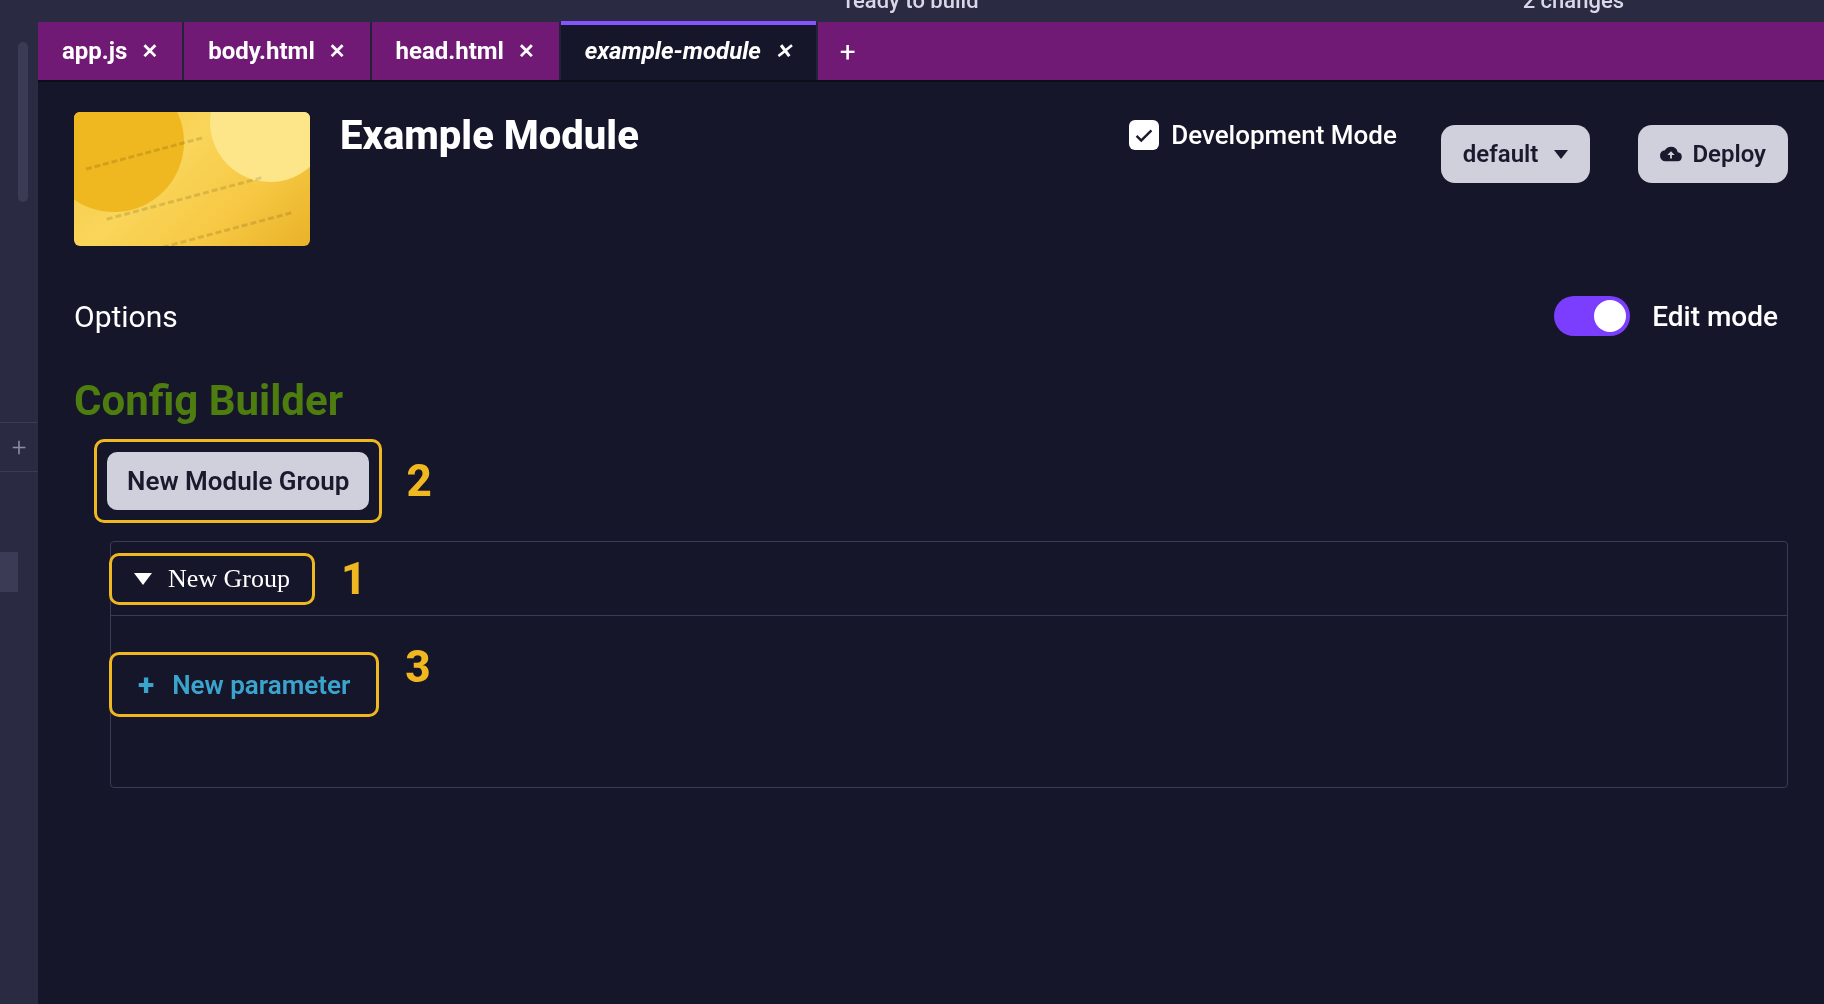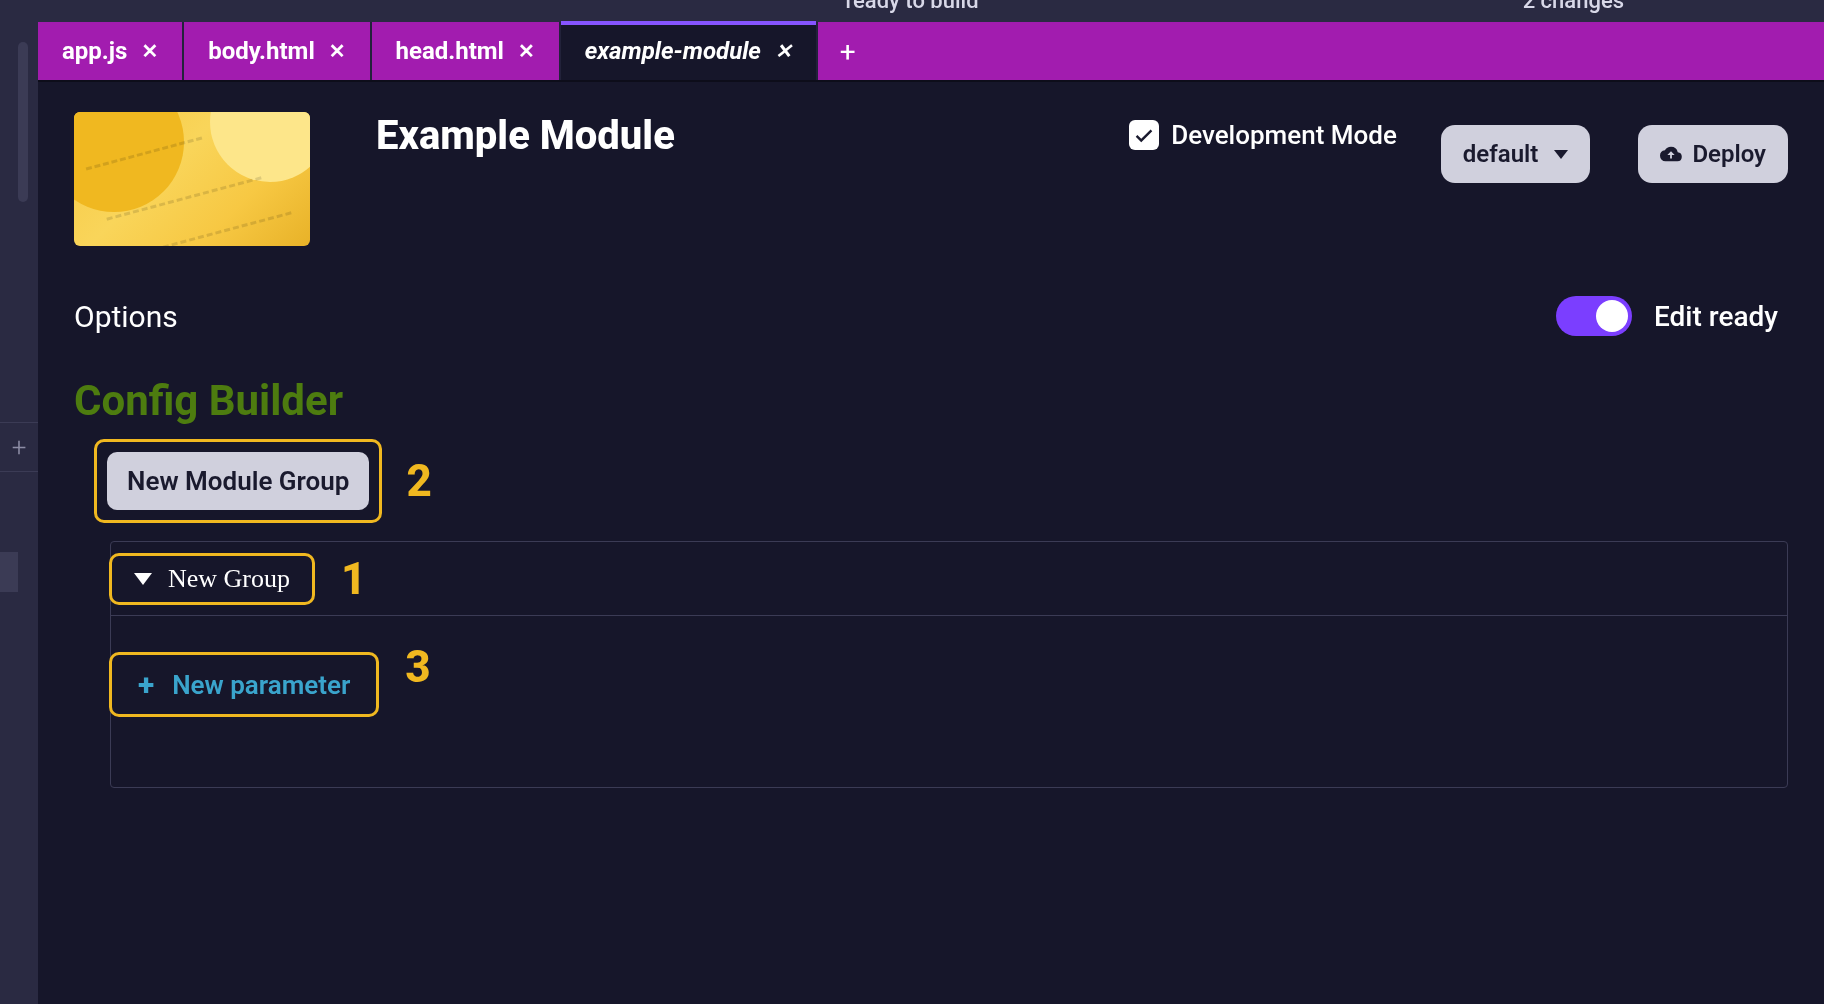--- a/index.html
+++ b/index.html
@@ -92,21 +92,21 @@
     right: 0;
     bottom: 0;
     background: #16162a;
   }
 
   
   .tabs-bar {
     height: 60px;
     display: flex;
     align-items: stretch;
-    background: #a21caf;
+    background: #701a75;
     border-bottom: 2px solid #0d0d1a;
     position: relative;
   }
   .tab {
     display: flex;
     align-items: center;
     gap: 14px;
     padding: 0 24px;
     color: #fff;
     font-size: 24px;
@@ -174,21 +174,20 @@
   }
   .module-thumb .dash {
     position: absolute;
     height: 2px;
     border-top: 3px dashed rgba(0,0,0,0.12);
   }
   .module-title {
     font-size: 40px;
     font-weight: 800;
     color: #fff;
-    margin-left: 36px;
   }
   .head-spacer { flex: 1; }
   .dev-mode {
     display: flex;
     align-items: center;
     gap: 12px;
     font-size: 26px;
     font-weight: 500;
     margin-top: 8px;
   }
@@ -426,21 +425,21 @@
       <span>Deploy</span>
     </div>
   </div>
 
   <div class="options-row">
     <div class="options-label">Options</div>
     <div class="options-spacer"></div>
     <div class="toggle">
       <div class="toggle-knob"></div>
     </div>
-    <div class="edit-mode-label">Edit ready</div>
+    <div class="edit-mode-label">Edit mode</div>
   </div>
 
   <div class="config-title">Config Builder</div>
 
   <div class="builder-area">
 
     <div class="row-line">
       <div class="highlight-box">
         <div class="new-config-btn">
           <span>New Module Group</span>

